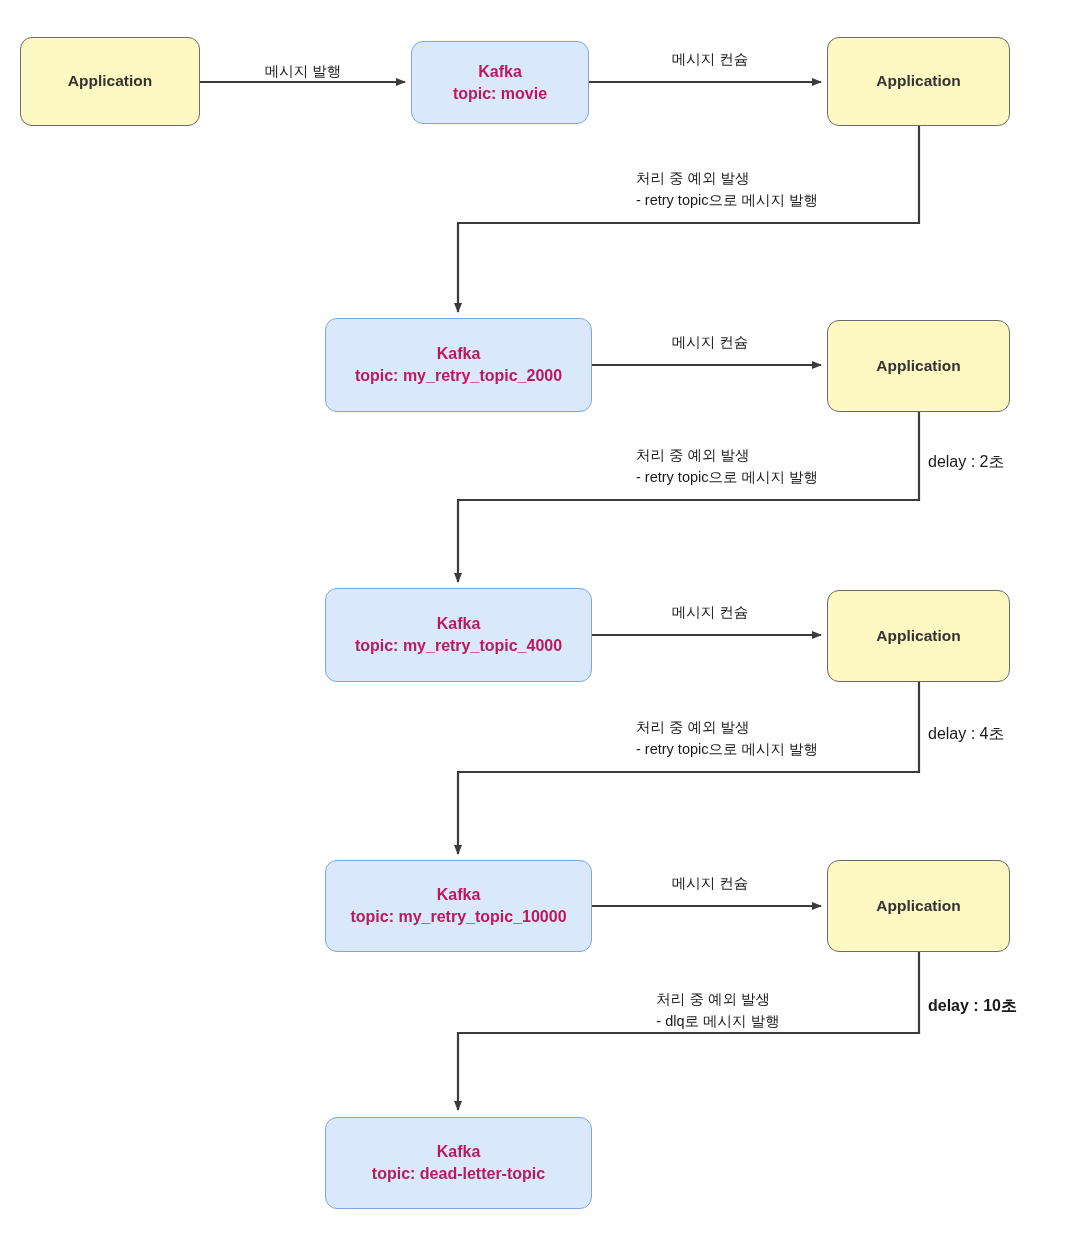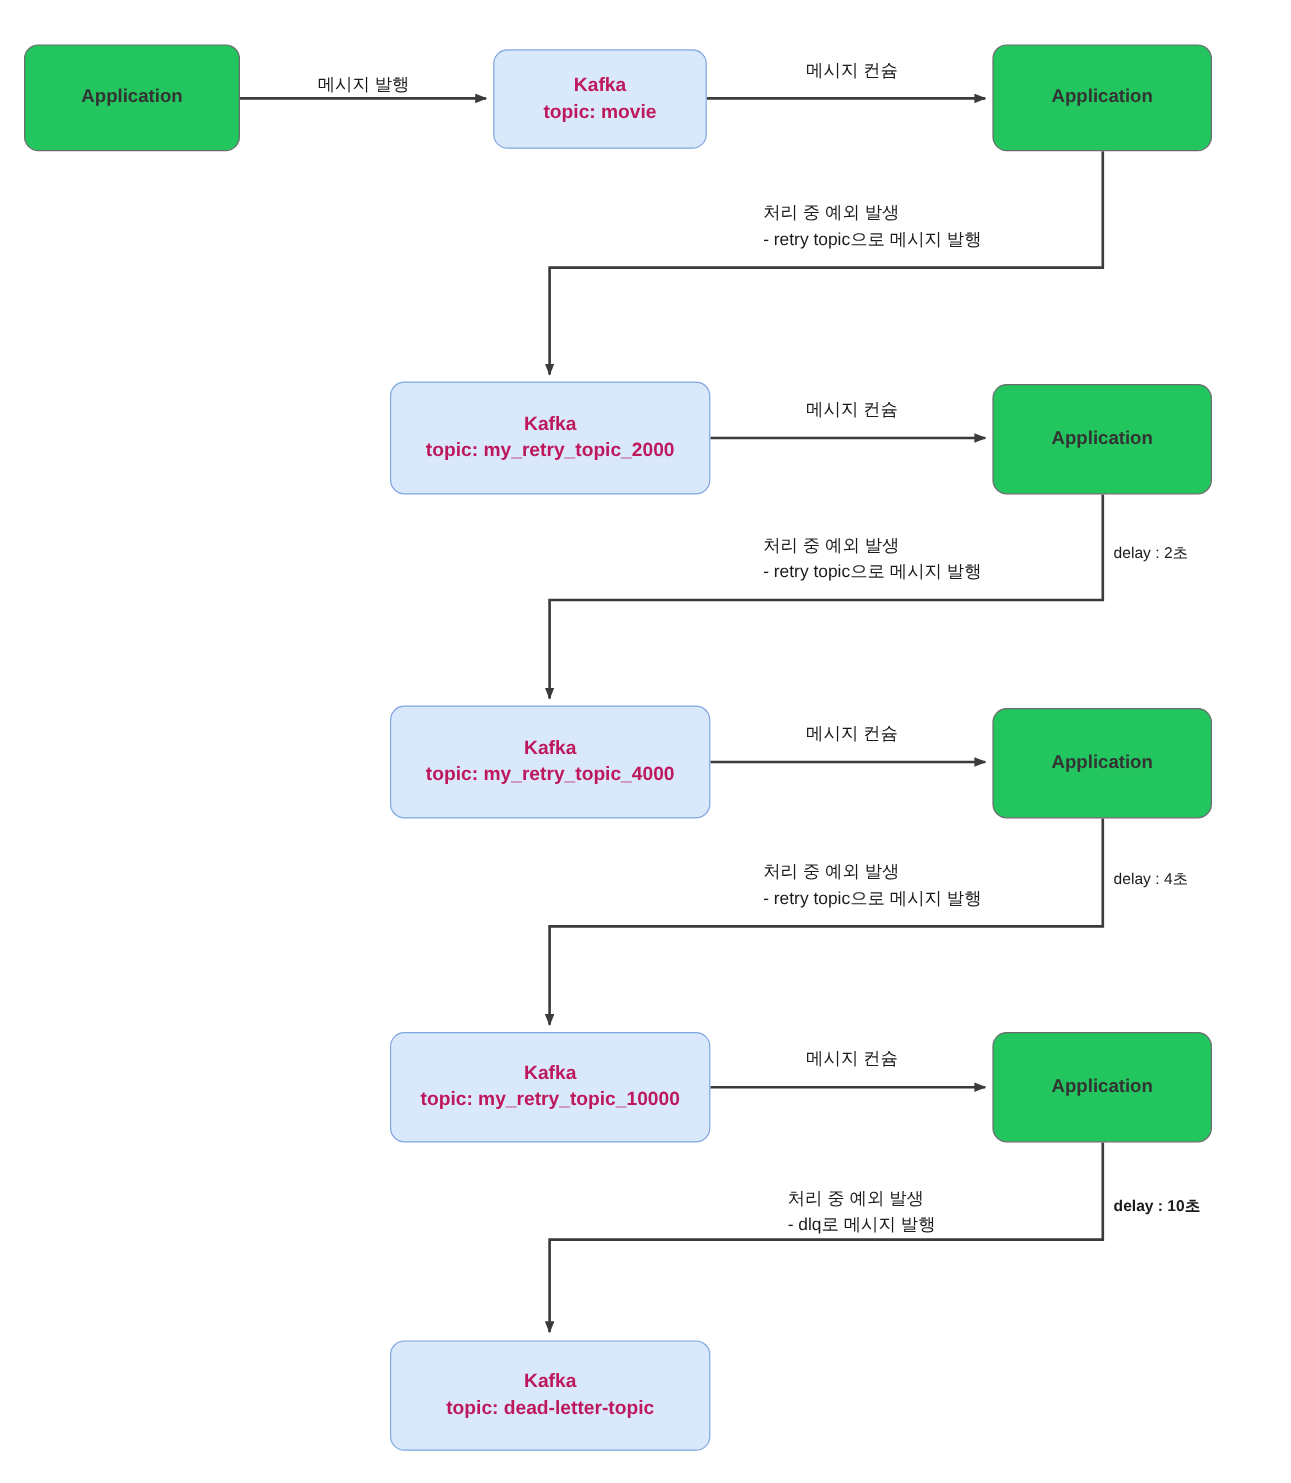--- a/index.html
+++ b/index.html
@@ -34,21 +34,21 @@
     flex-direction: column;
     align-items: center;
     justify-content: center;
     text-align: center;
     border-radius: 12px;
     font-weight: bold;
     line-height: 1.35;
     color: #1a1a1a;
   }
   .node-app {
-    background: #22c55e;
+    background: #fef9c3;
     border: 1.3px solid #6b6b6b;
     font-size: 15.5px;
     color: #333333;
   }
   .node-kafka {
     background: #dae8fc;
     border: 1.3px solid #7ea6e0;
     font-size: 16px;
     color: #be185d;
   }
@@ -69,21 +69,21 @@
     transform: translateX(-50%);
   }
   .edge-label.two-line {
     text-align: left;
   }
   .edge-label .l1, .edge-label .l2 {
     display: block;
   }
   .delay-label {
     position: absolute;
-    font-size: 13px;
+    font-size: 16px;
     color: #1a1a1a;
     font-weight: normal;
     white-space: nowrap;
   }
 </style>
 </head>
 <body>
 
 <div id="canvas">
 

